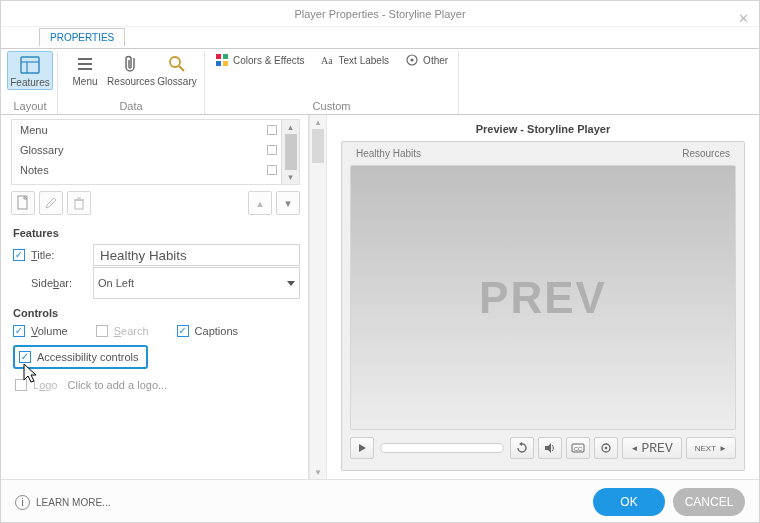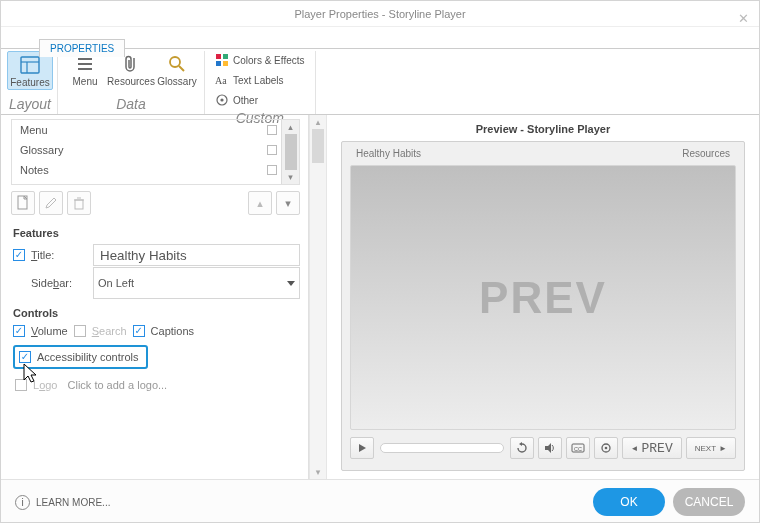--- a/index.html
+++ b/index.html
@@ -39,21 +39,21 @@
   }
   .tab {
     display: inline-block;
     border: 1px solid #ccc;
     border-bottom: none;
     padding: 3px 10px;
     font-size: 10px;
     background: #fcfcfc;
     color: #0b78c3;
     position: relative;
-    top: 12px;
+    top: 1px;
   }
   .ribbon {
     height: 66px;
     background: #fff;
     border-bottom: 1px solid #ccc;
     display: flex;
     padding: 2px 6px 0 6px;
   }
   .rgroup {
     border-right: 1px solid #e3e3e3;
@@ -81,34 +81,33 @@
   }
   .rbtn .ricon {
     width: 22px;
     height: 22px;
     display: flex;
     align-items: center;
     justify-content: center;
     margin-bottom: 1px;
   }
   .rgroup-footer {
-    font-size: 14px;
+    font-size: 11px;
     color: #888;
     margin-top: auto;
     padding: 1px 0 2px 0;
-    font-style: italic;
   }
   .custom-col {
     display: flex;
-    flex-direction: column;
+    flex-direction: row;
     align-items: flex-start;
     justify-content: center;
     padding: 2px 6px;
     font-size: 10px;
-    gap: 6px;
+    gap: 16px;
   }
   .custom-row { display:flex; align-items:center; gap:4px; cursor:pointer; color:#555; }
   .custom-row svg { flex:none; }
   .maincols {
     display: flex;
     height: 364px; 
   }
   .leftpane {
     width: 308px;
     border-right: 1px solid #e0e0e0;
@@ -150,21 +149,21 @@
   }
   .sec-head{font-weight:bold;color:#444;margin:12px 0 4px 12px;}
   .form-row{display:flex;align-items:center;margin:4px 8px 0 12px;height:24px;}
   .form-row label{width:62px;color:#555;}
   .chk{width:12px;height:12px;border:1px solid #278de5;display:inline-flex;align-items:center;justify-content:center;margin-right:6px;flex:none;}
   .chk.checked::after{content:"✓";color:#278de5;font-size:10px;line-height:10px;}
   .chk.gray{border-color:#bbb;}
   .txt{flex:1;height:22px;border:1px solid #d6d6d6;padding:0 6px;color:#555;background:#fff;}
   .sel{flex:1;height:32px;border:1px solid #d6d6d6;padding:0 4px;color:#555;background:#fff;display:flex;align-items:center;justify-content:space-between;}
   .sel .caret{border-left:4px solid transparent;border-right:4px solid transparent;border-top:5px solid #555;}
-  .controls-row{display:flex;align-items:center;margin:6px 8px 0 12px;gap:6px;}
+  .controls-row{display:flex;align-items:center;margin:6px 8px 0 12px;gap:28px;}
   .inline-chk{display:flex;align-items:center;color:#555;}
   .accessibility-box{
     margin:8px 0 0 12px;
     border:2px solid #1e93d6;
     border-radius:3px;
     padding:4px 8px 4px 4px;
     display:inline-flex;align-items:center;
     position:relative;
   }
   .cursor{position:absolute;left:6px;top:15px;pointer-events:none;}

